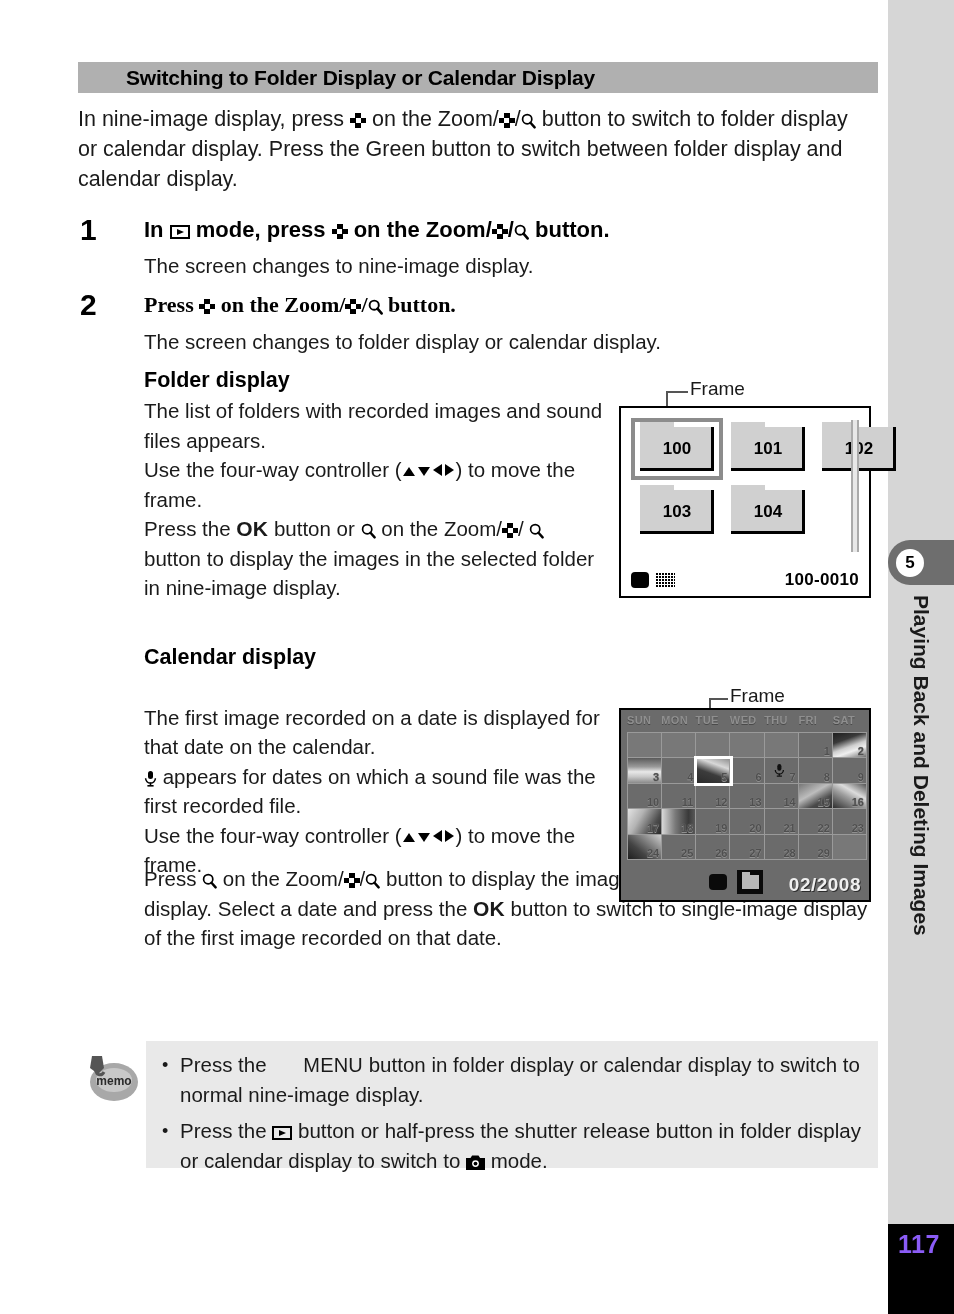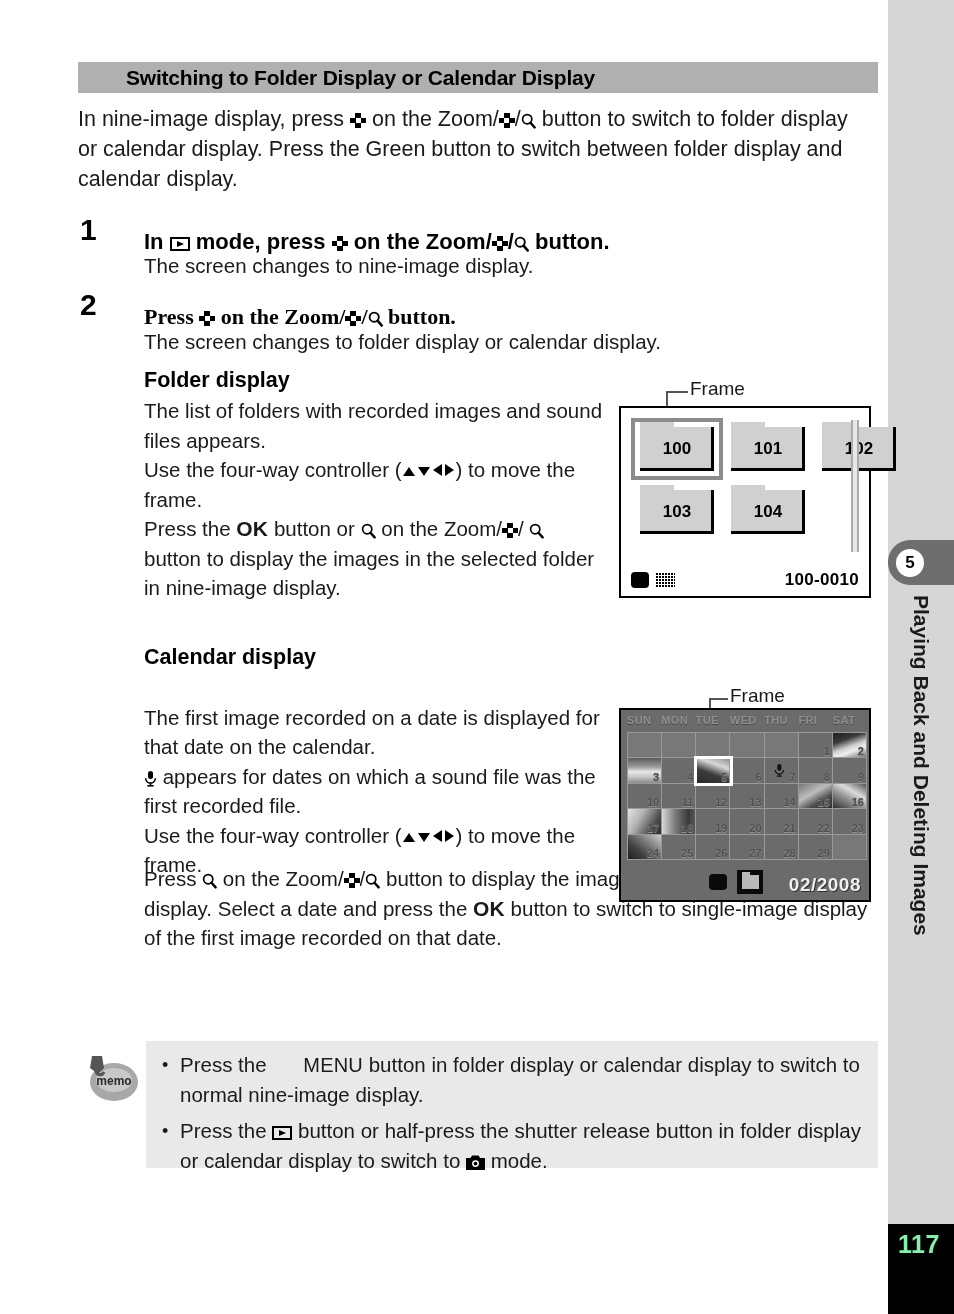--- a/index.html
+++ b/index.html
@@ -32,21 +32,21 @@
     position: absolute; left: 0; top: 595px; width: 66px; height: 620px;
     display: flex; align-items: flex-start; justify-content: center;
   }
   .sidebar-title span {
     writing-mode: vertical-rl;
     font-size: 21px; font-weight: bold; letter-spacing: 0px;
     color: #1a1a1a; white-space: nowrap;
   }
   .page-num-box {
     position: absolute; left: 888px; top: 1224px; width: 66px; height: 90px;
-    background: #000; color: #86efac;
+    background: #000; color: #8b5cf6;
   }
   .page-num-box span {
     position: absolute; left: 10px; top: 6px;
     font-size: 25px; font-weight: bold; letter-spacing: 0.5px;
   }
 
   .section-head {
     position: absolute; left: 78px; top: 62px; width: 800px; height: 31px;
     background: #b0b0b0;
     display: flex; align-items: center;
@@ -63,21 +63,20 @@
   }
 
   
   .step-num {
     position: absolute; font-size: 30px; font-weight: bold; color: #000;
     font-family: "Liberation Sans", sans-serif;
   }
   .step-title {
     position: absolute; font-size: 22px; font-weight: bold; color: #000;
     line-height: 28px;
-    margin-top: 12px;
   }
   .step-body {
     position: absolute; font-size: 20.5px; color: #1a1a1a; line-height: 27px;
   }
 
   
   .ic { display: inline-block; vertical-align: -2px; position: relative; }
 
   
   .ic-nineimg {

